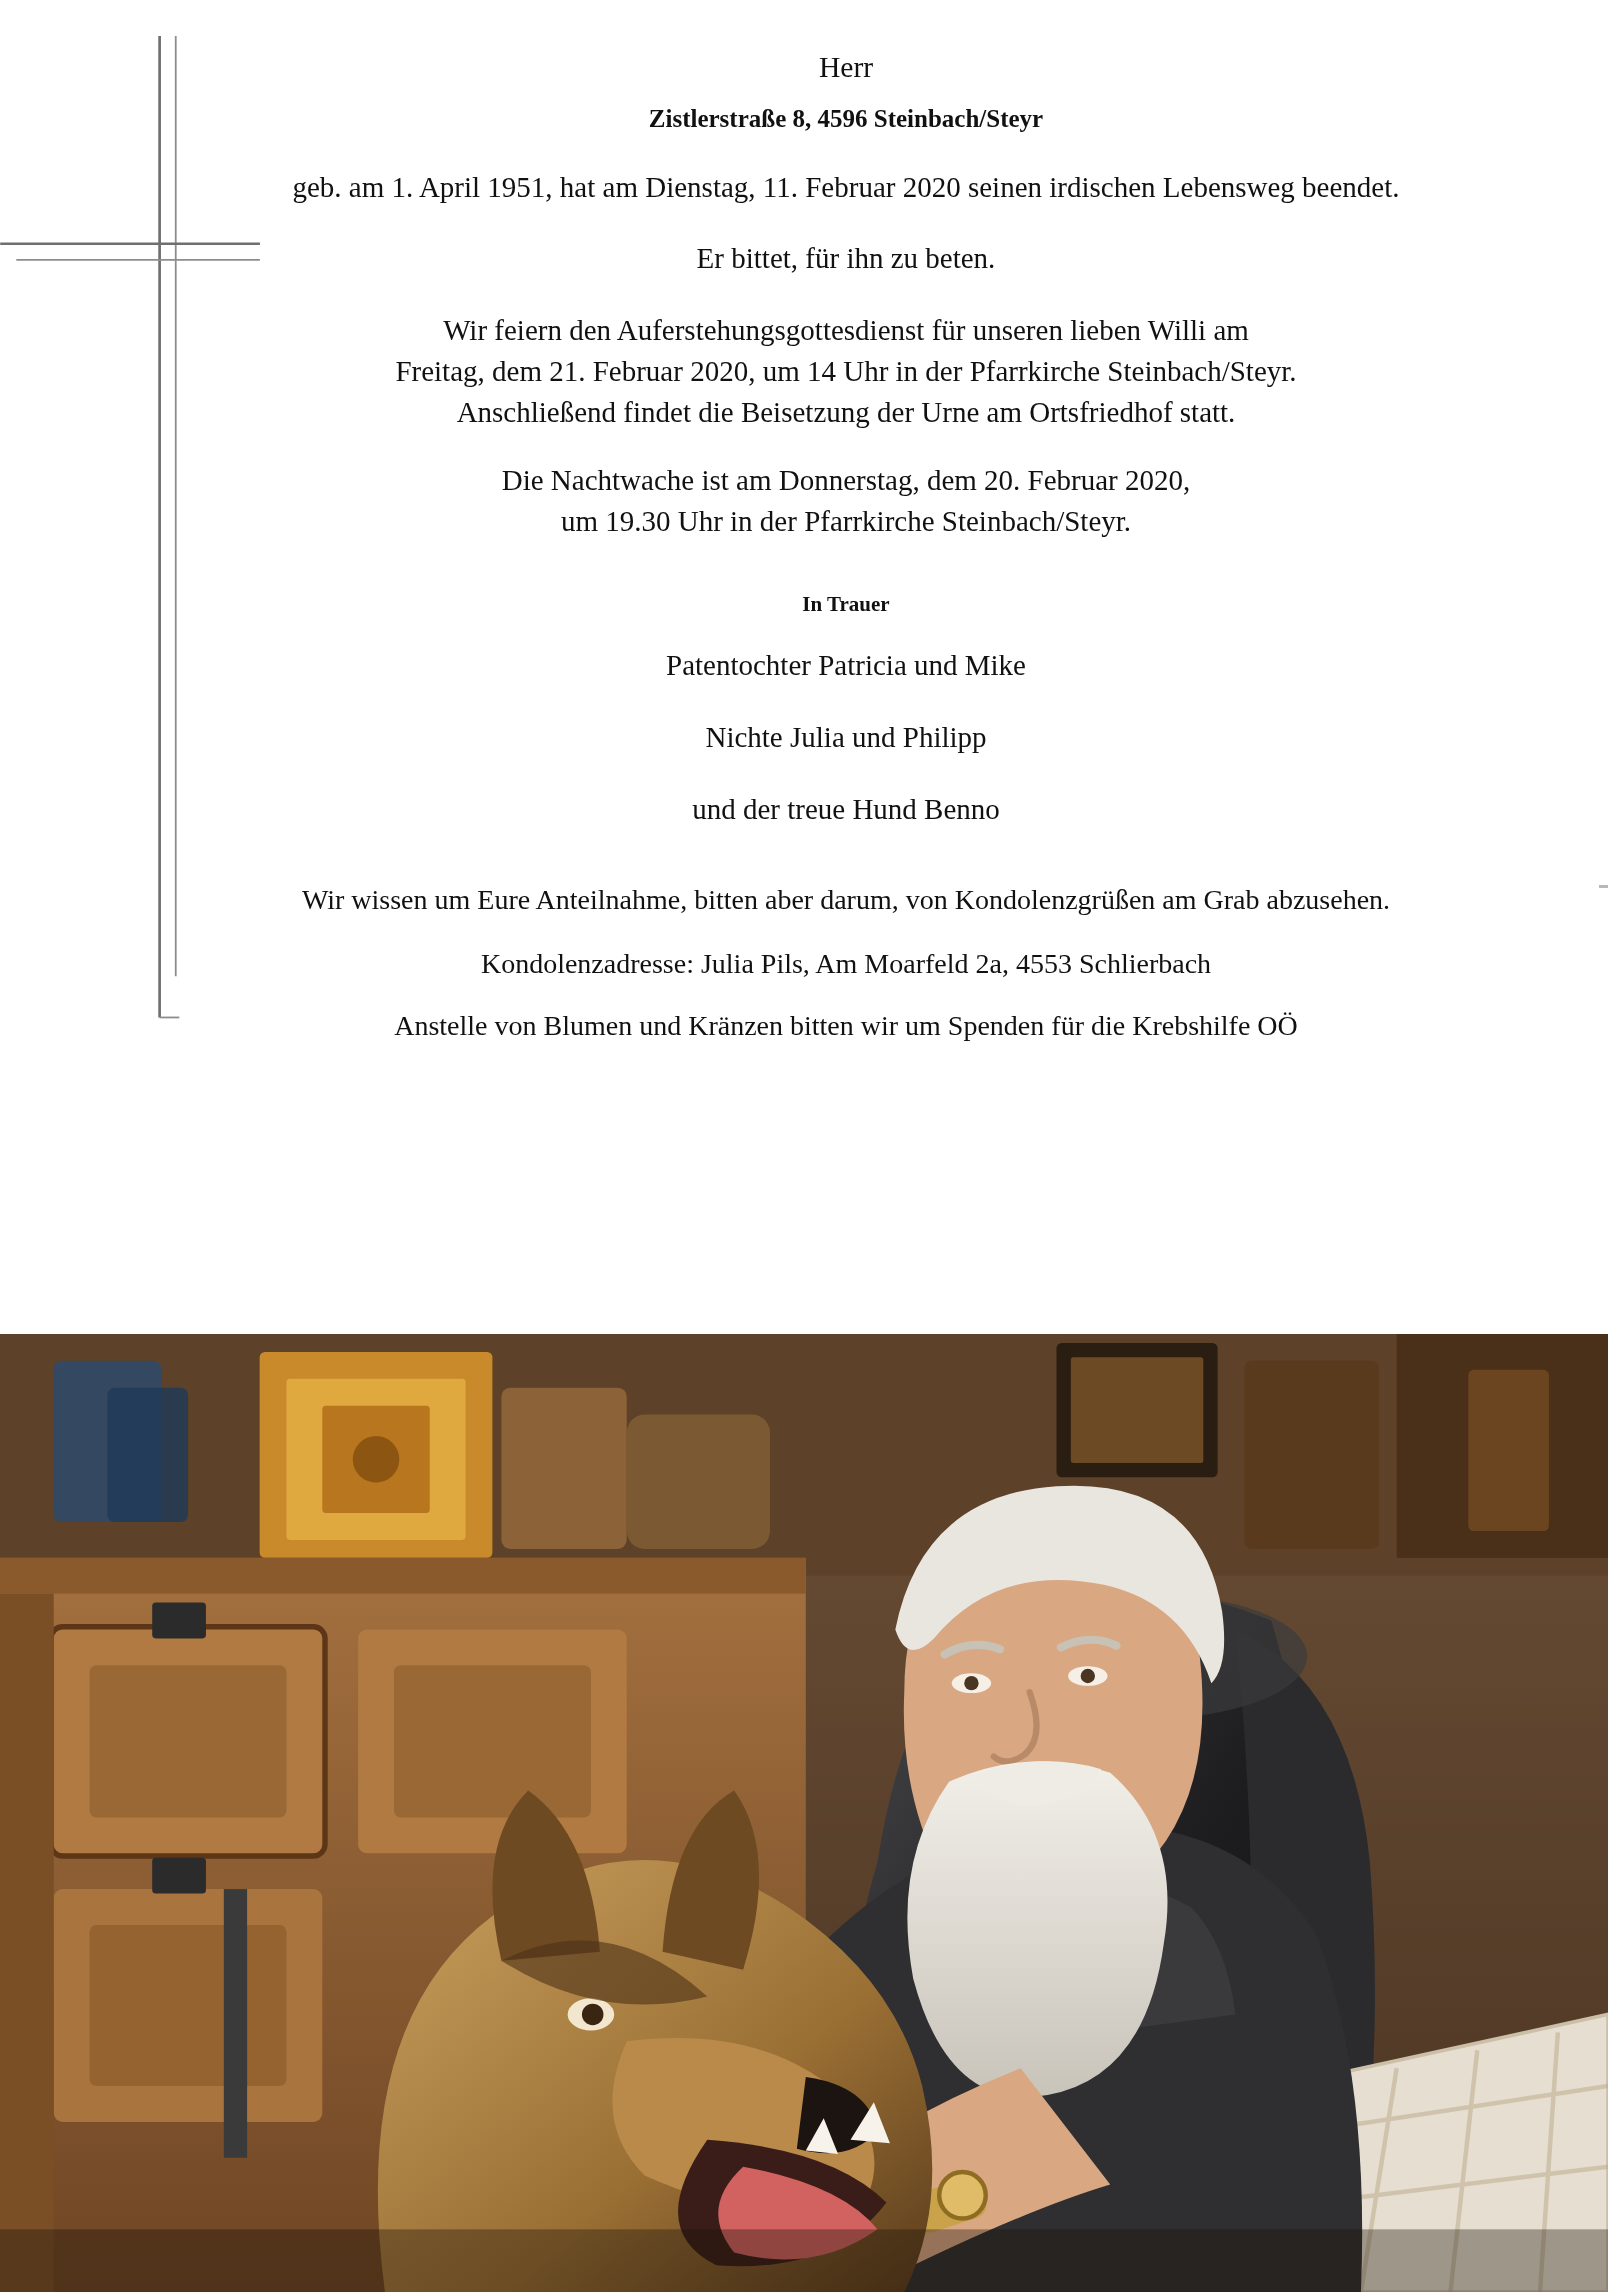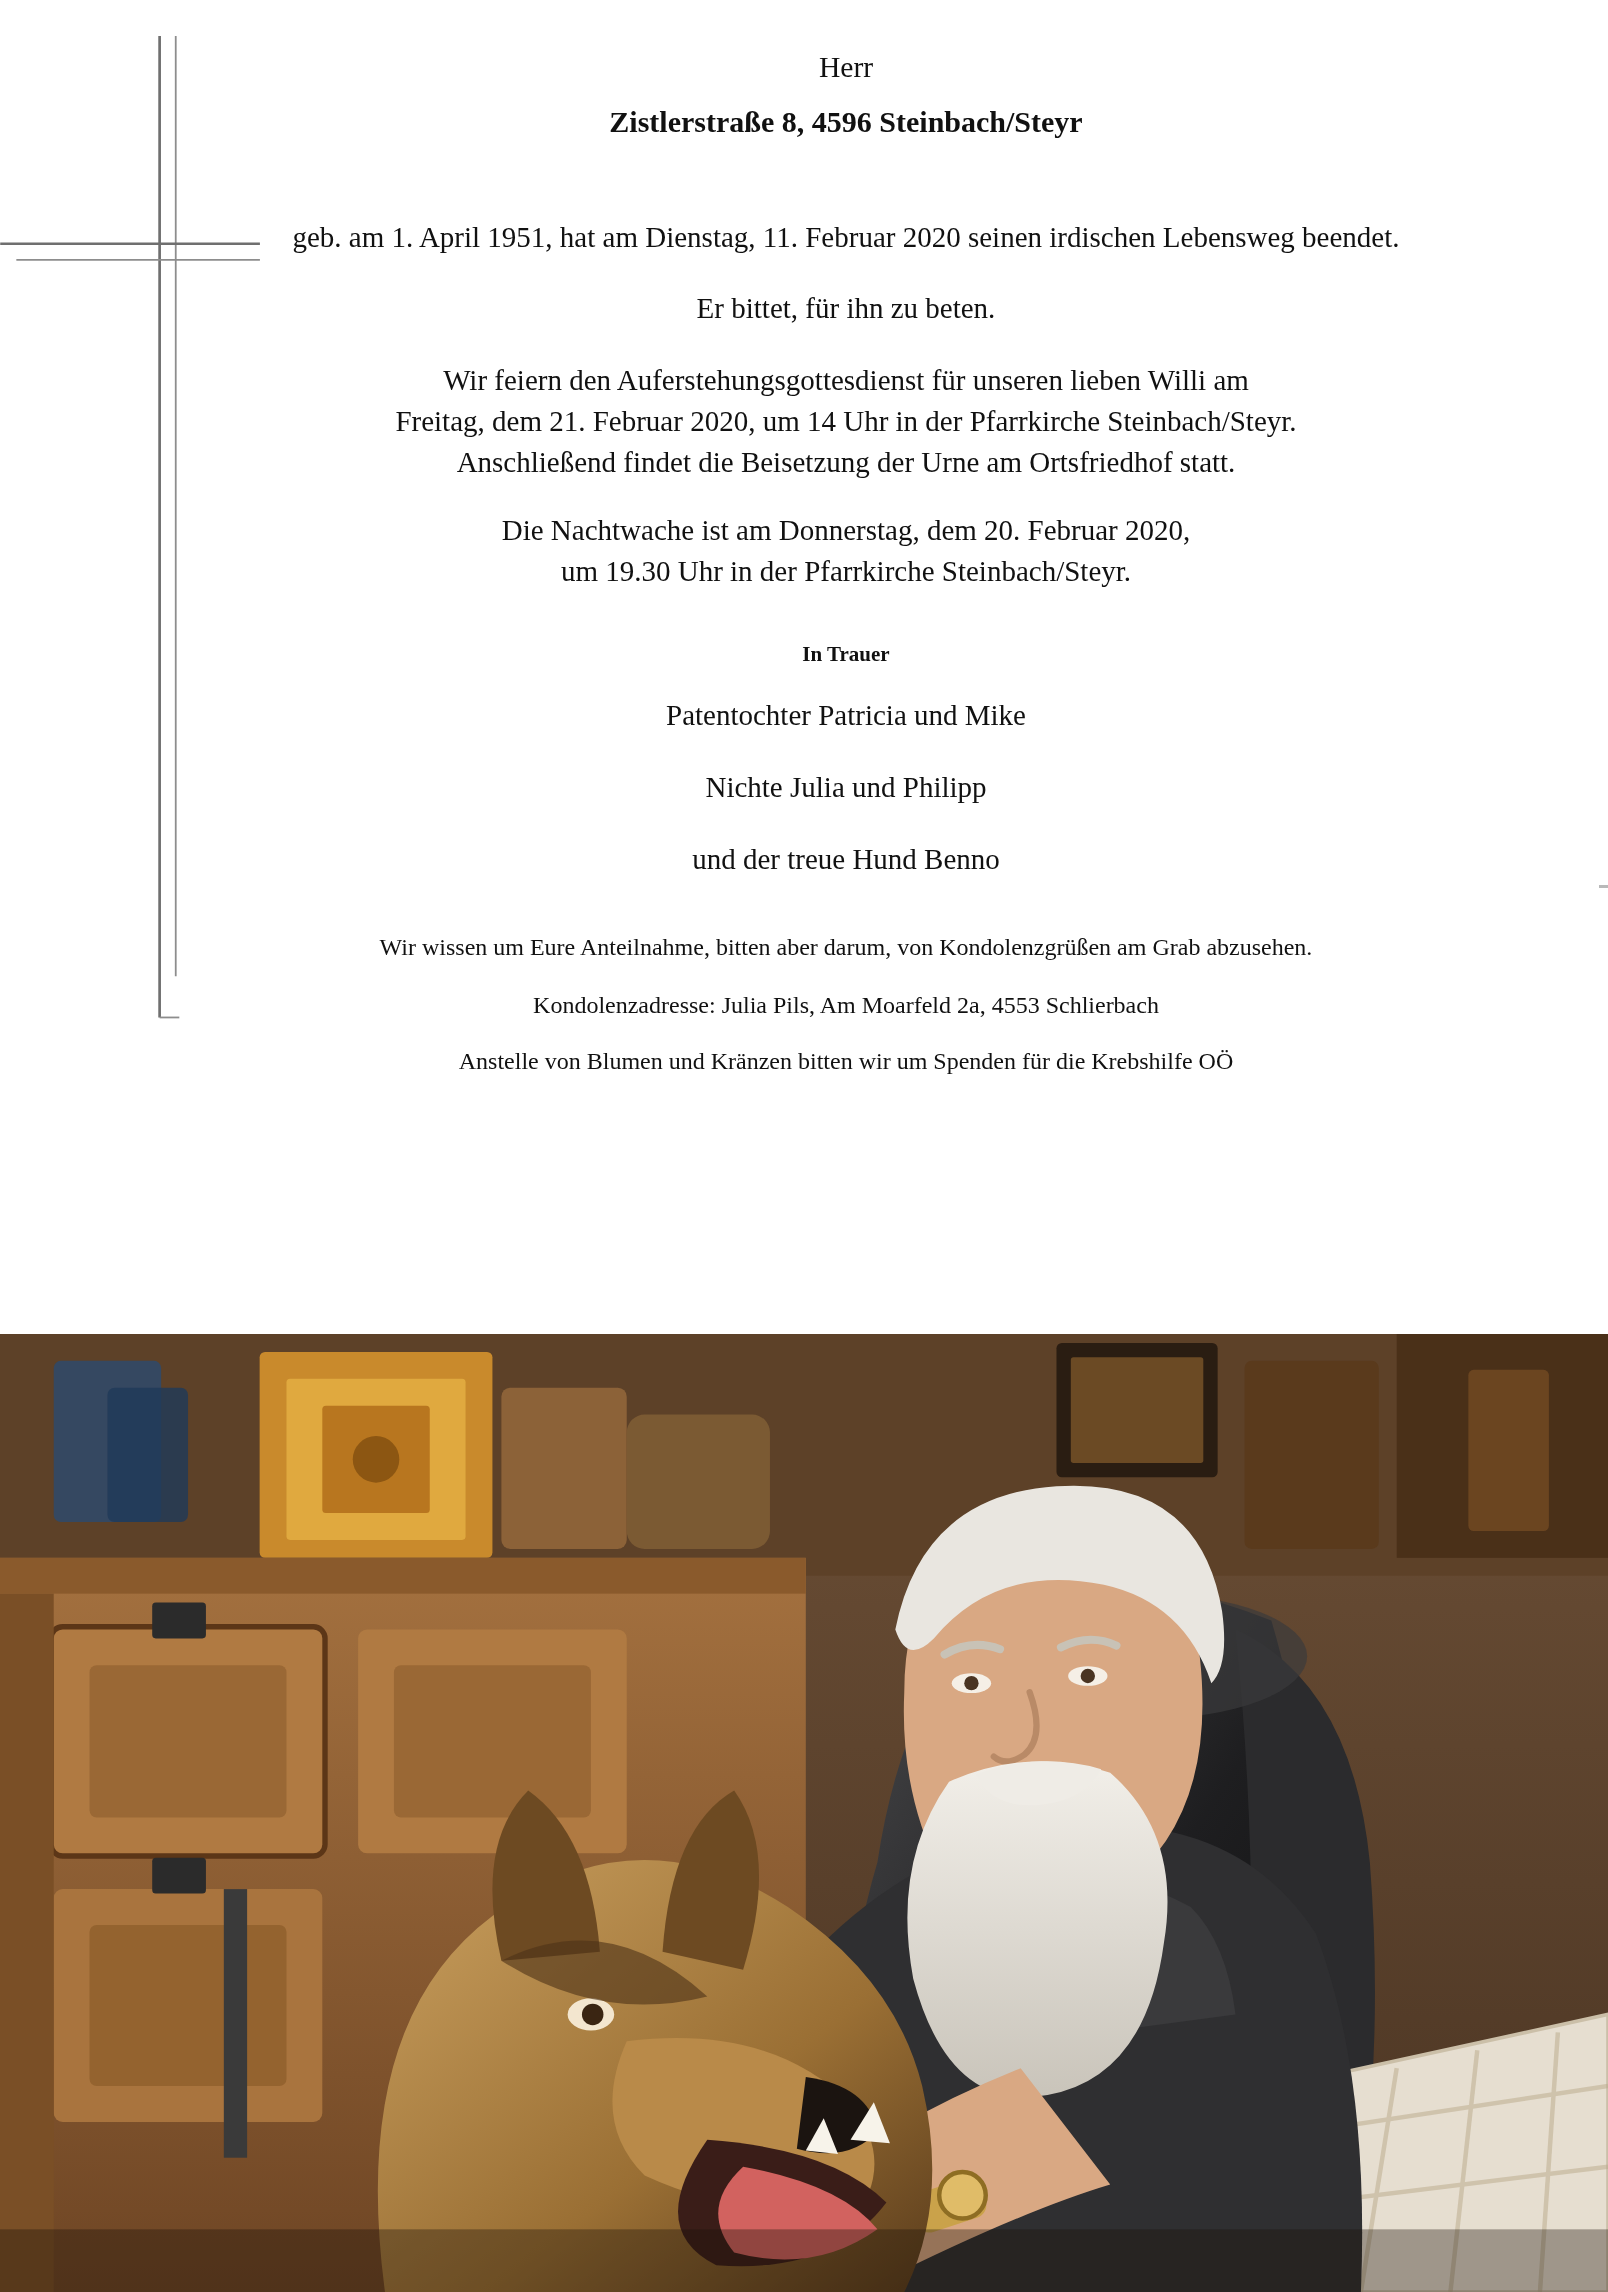--- a/index.html
+++ b/index.html
@@ -50,23 +50,23 @@
 
   .deceased-name {
     font-size: 61px;
     font-weight: bold;
     letter-spacing: 0.4px;
     margin: 0 0 12.5px 0;
     line-height: 1.05;
   }
 
   .address {
-    font-size: 30px;
+    font-size: 25px;
     font-weight: bold;
-    margin: 0 0 78px 0;
+    margin: 0 0 34px 0;
   }
 
   .para {
     font-size: 29px;
     line-height: 1.42;
     margin: 0 0 30px 0;
   }
 
   .para.tight {
     margin-bottom: 27px;
@@ -78,21 +78,21 @@
     margin: 50px 0 30px 0;
   }
 
   .mourner {
     font-size: 29px;
     line-height: 1.3;
     margin: 0 0 34px 0;
   }
 
   .footnote {
-    font-size: 24px;
+    font-size: 28px;
     line-height: 1.45;
     margin: 0 0 23px 0;
   }
 
   .footnote.first {
     margin-top: 52px;
   }
 
   .footnote.donation {
     margin-bottom: 0;

